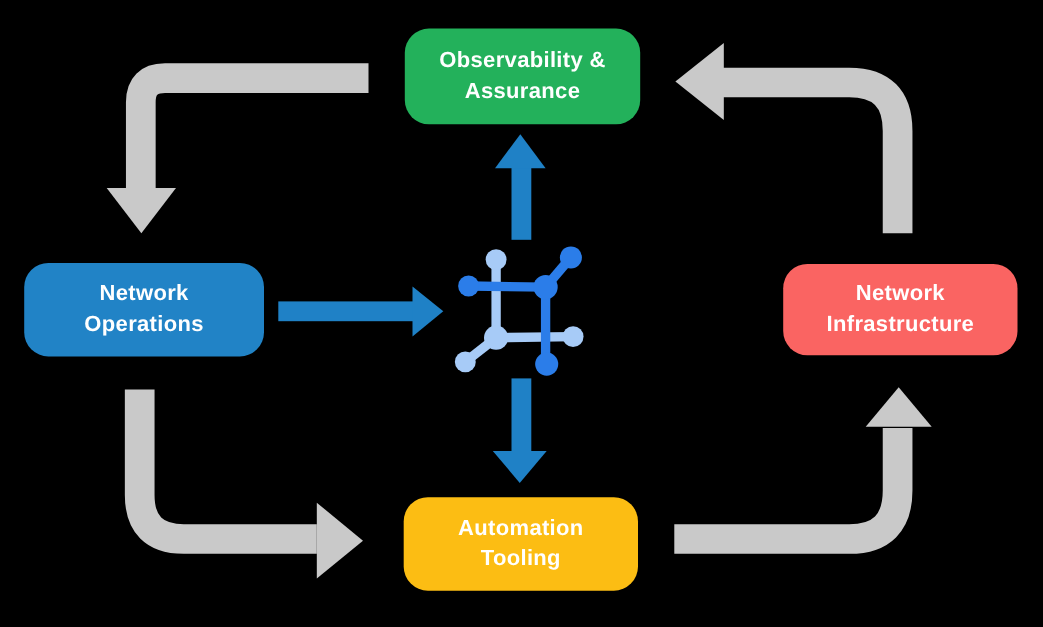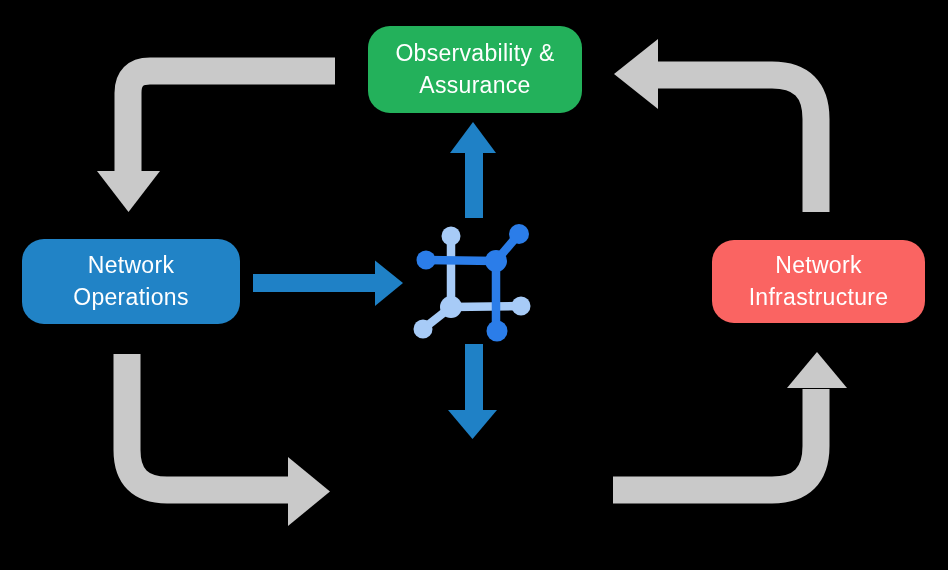--- a/index.html
+++ b/index.html
@@ -21,22 +21,22 @@
     width: 948px;
     height: 570px;
   }
   .node {
     position: absolute;
     border-radius: 22px;
     display: flex;
     align-items: center;
     justify-content: center;
     text-align: center;
-    font-size: 23px;
-    font-weight: 400;
+    font-size: 20px;
+    font-weight: 700;
     letter-spacing: 0.3px;
     line-height: 1.38;
     white-space: pre-line;
   }
   #node-observability   { left: 368px; top: 26px;  width: 214px; height: 87px; }
   #node-operations      { left: 22px;  top: 239px; width: 218px; height: 85px; }
   #node-infrastructure  { left: 712px; top: 240px; width: 213px; height: 83px; }
   #node-automation      { left: 367px; top: 452px; width: 213px; height: 85px; }
 </style>
 </head>
@@ -103,14 +103,16 @@
 
   <div class="node" id="node-observability" style="background-color: rgb(35, 177, 91); color: rgb(255, 255, 255);">Observability &amp;
 Assurance</div>
 
   <div class="node" id="node-operations" style="background-color: rgb(33, 131, 198); color: rgb(255, 255, 255);">Network
 Operations</div>
 
   <div class="node" id="node-infrastructure" style="background-color: rgb(250, 100, 98); color: rgb(255, 255, 255);">Network
 Infrastructure</div>
 
+  <div class="node" id="node-automation" style="background-color: rgb(252, 189, 19); color: rgb(255, 255, 255);">Automation
+Tooling</div>
 
 </div>
 
 </body></html>

